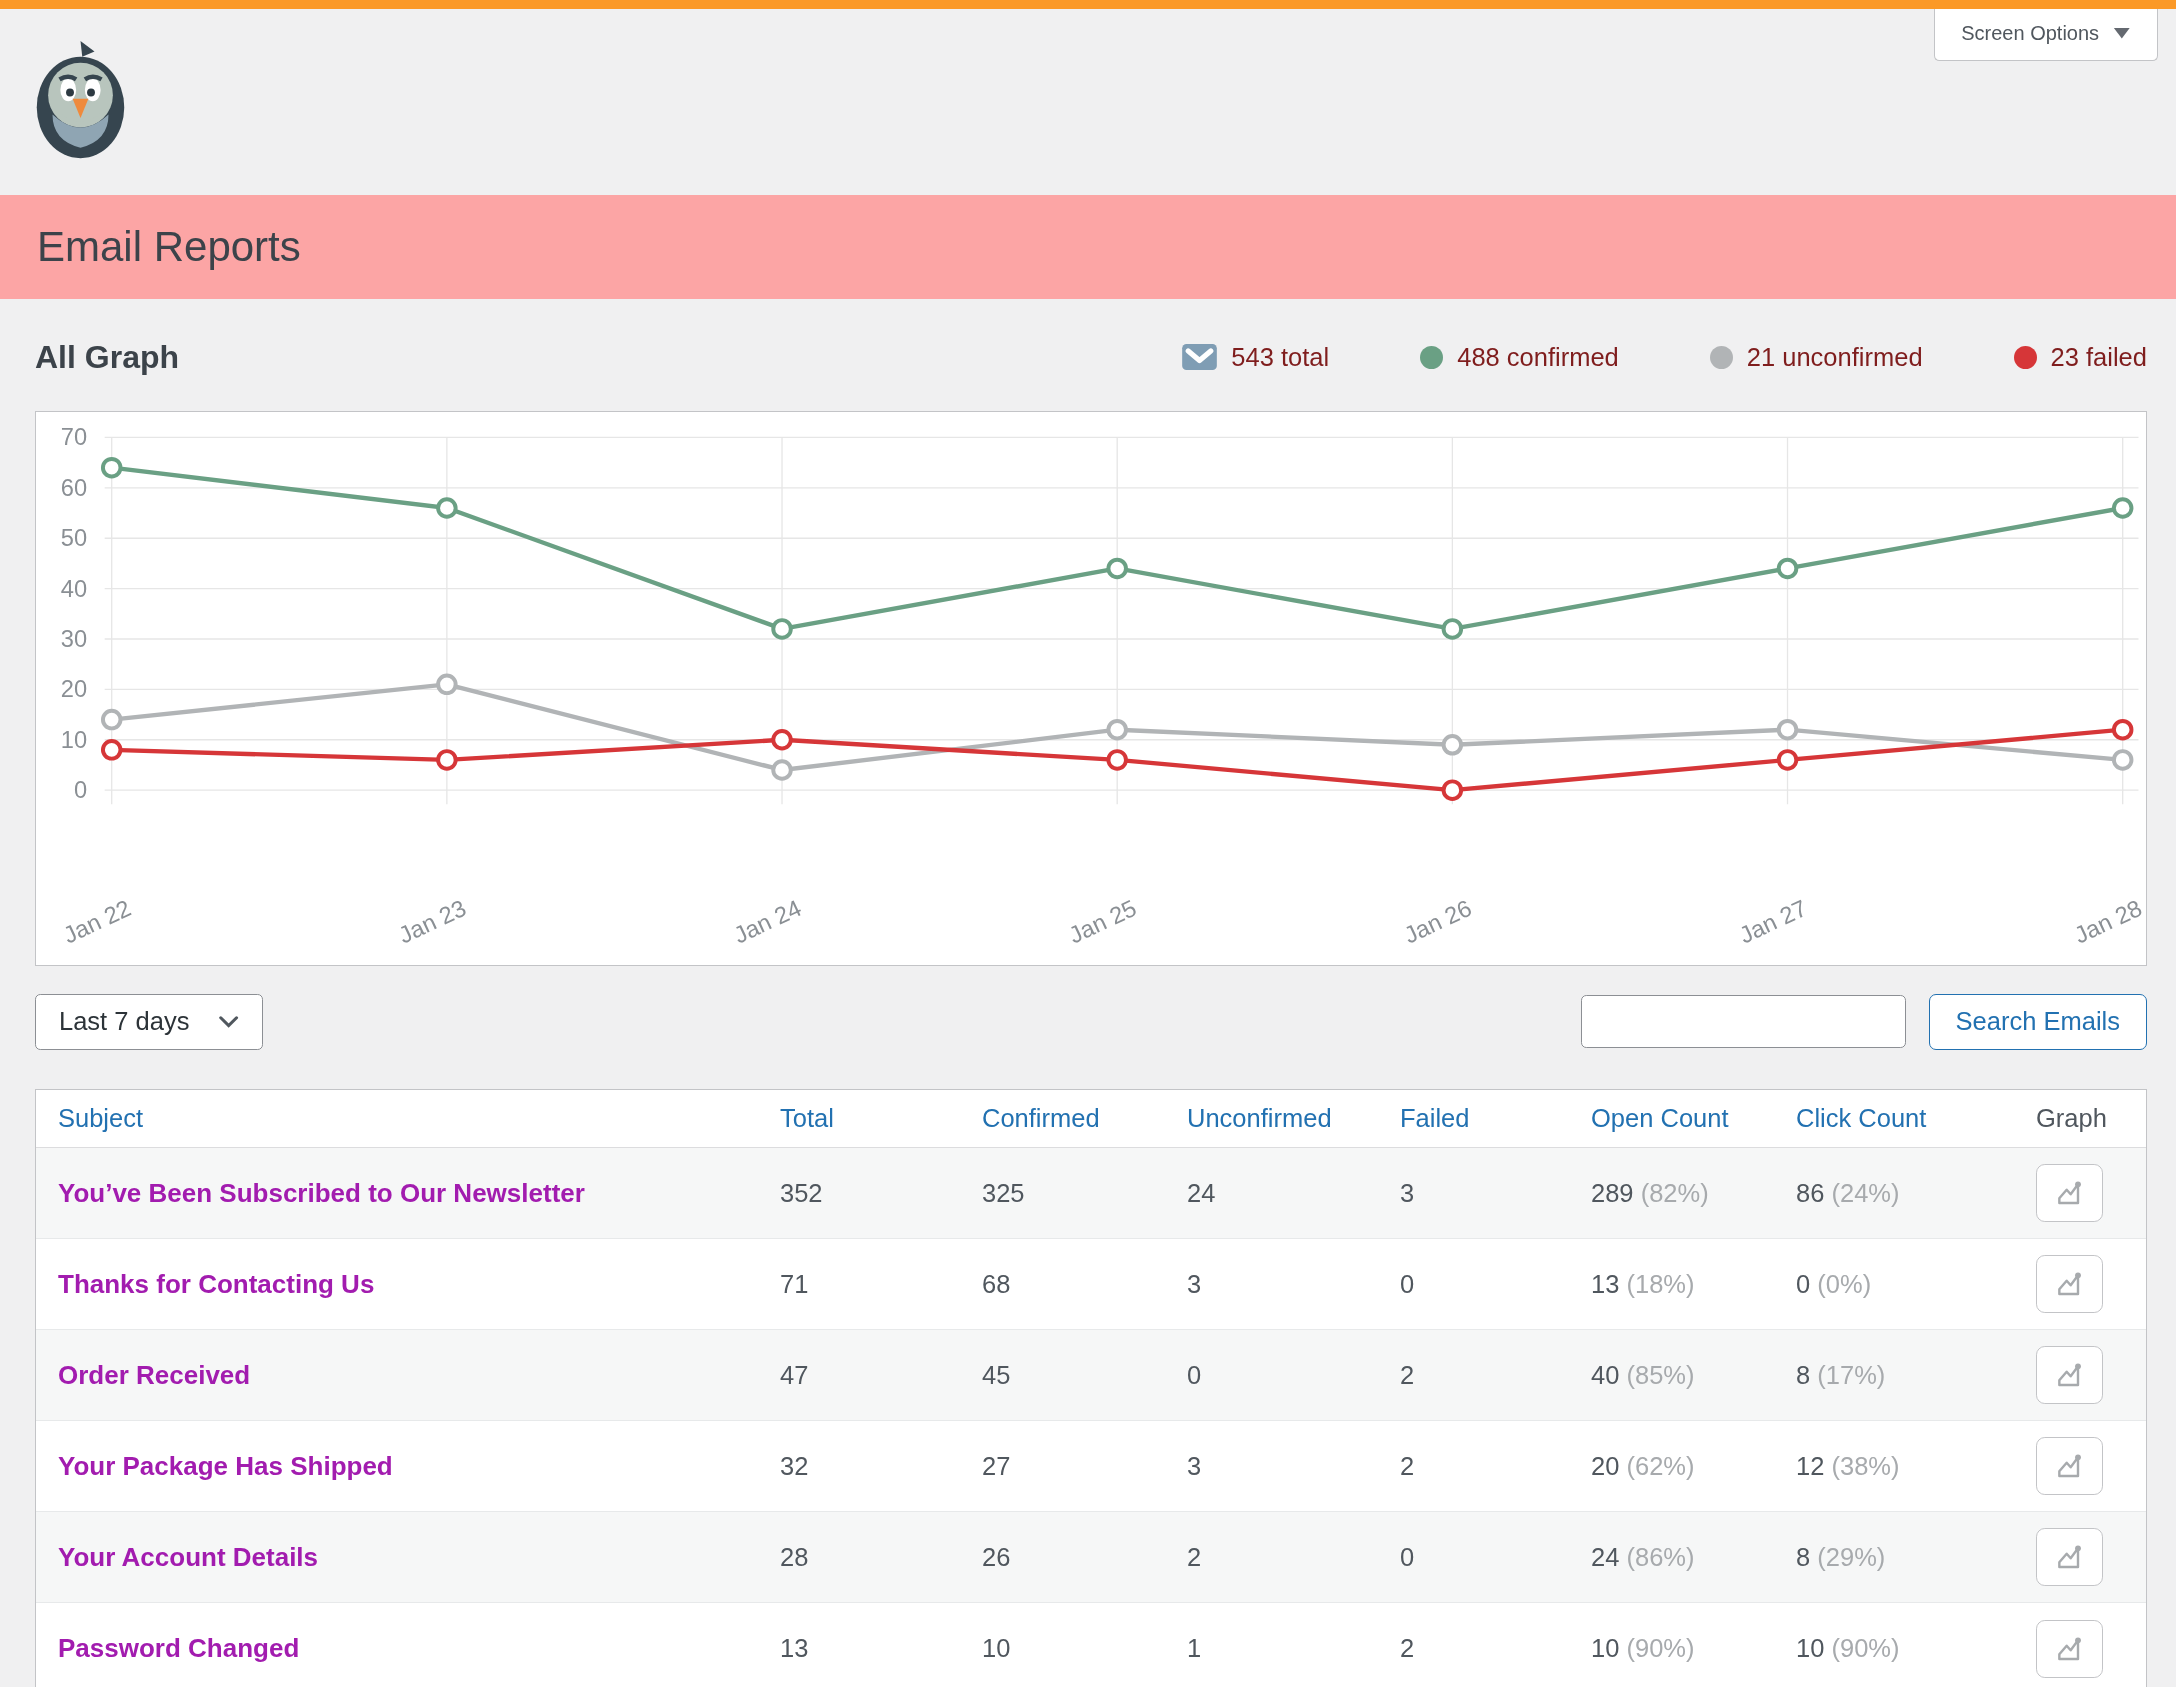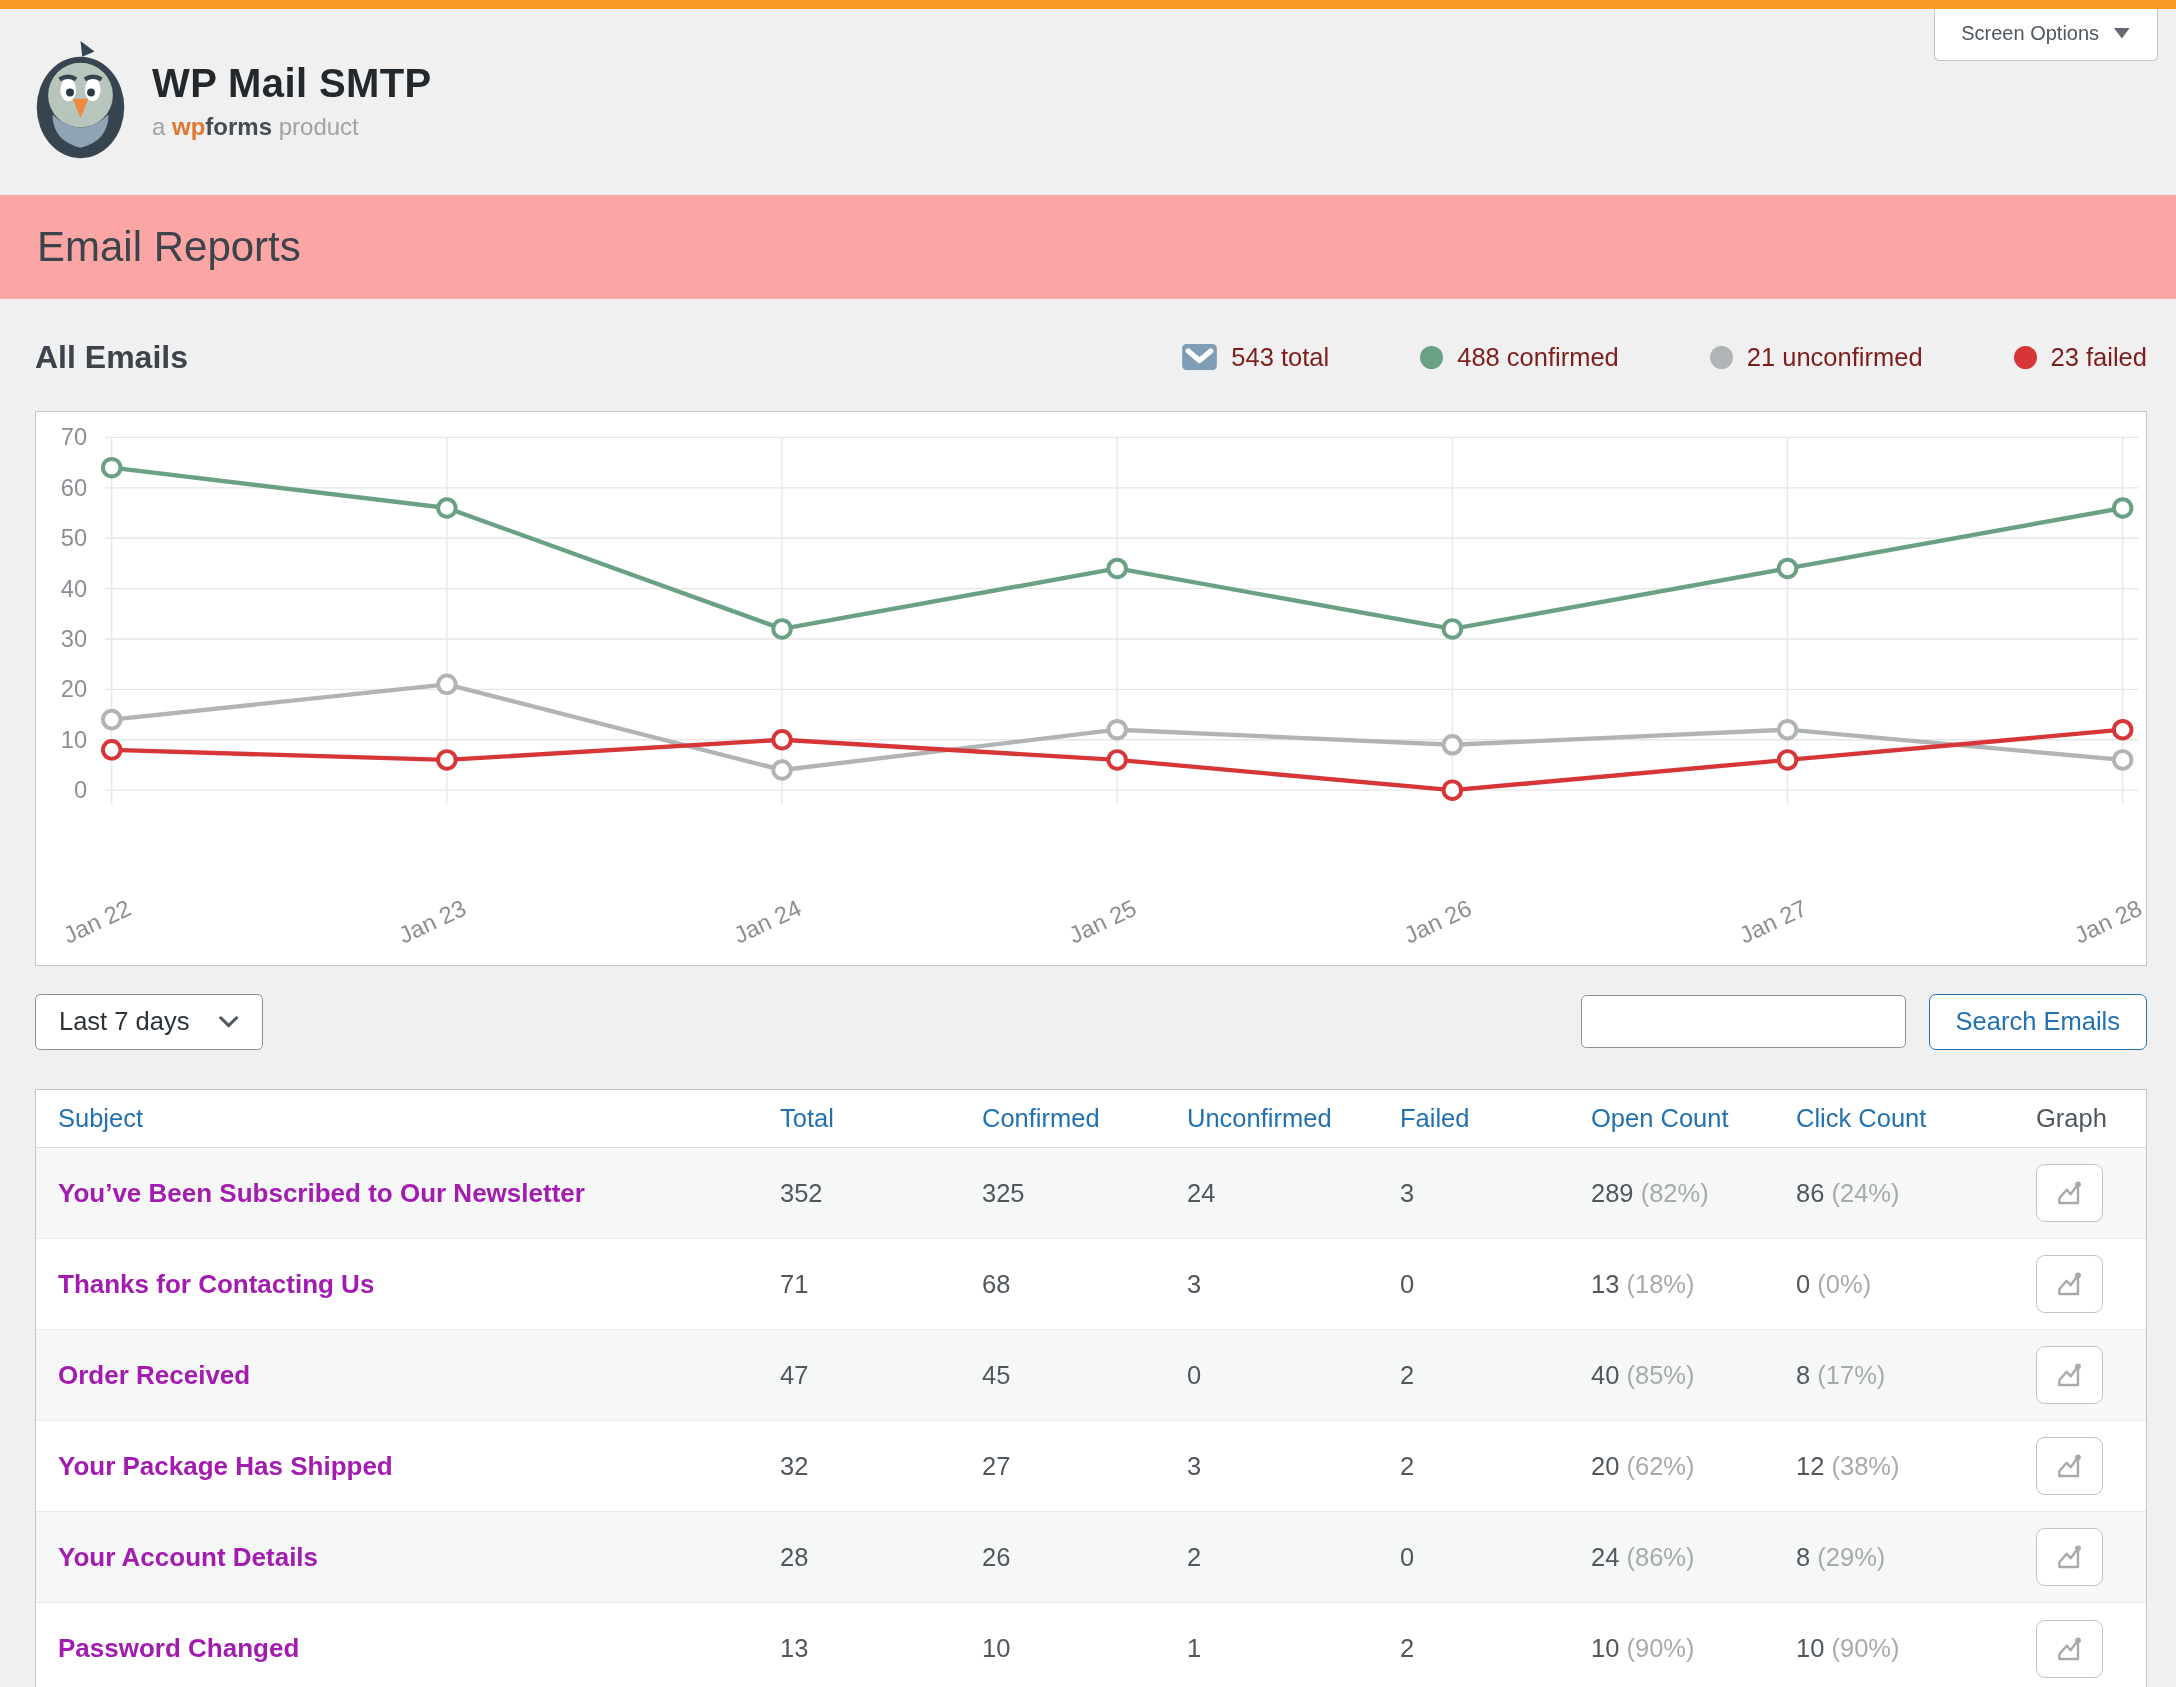--- a/index.html
+++ b/index.html
@@ -76,33 +76,29 @@
       <path d="M20 86 Q52 116 84 86 Q84 116 52 124 Q20 116 20 86 Z" fill="#8fa5b3"></path>
       <path d="M24 84 Q52 110 80 84" fill="none" stroke="#b8c5bd" stroke-width="5"></path>
       <ellipse cx="38" cy="58" rx="9" ry="13" fill="#fff"></ellipse>
       <ellipse cx="66" cy="58" rx="9" ry="13" fill="#fff"></ellipse>
       <circle cx="40" cy="61" r="4.5" fill="#2d3a42"></circle>
       <circle cx="64" cy="61" r="4.5" fill="#2d3a42"></circle>
       <path d="M28 46 Q38 40 47 46" fill="none" stroke="#36454f" stroke-width="5"></path>
       <path d="M57 46 Q66 40 76 46" fill="none" stroke="#36454f" stroke-width="5"></path>
       <path d="M43 68 L61 68 L52 90 Z" fill="#ef8a3c"></path>
     </svg>
-    <div class="titles">
-      <h1>WP Mail SMTP</h1>
-      <div class="tagline"><span>a</span> <span class="wp">wp</span><span class="forms">forms</span> <span>product</span></div>
-    </div>
   </div>
 
   <div class="title-band">
     <h1>Email Reports</h1>
   </div>
 
   <div class="content">
     <div class="section-head">
-      <h2>All Emails</h2>
+      <h2>All Graph</h2>
       <div class="legend">
           <span class="legend-item">
             <svg width="35" height="26" viewBox="0 0 40 30">
               <rect width="40" height="30" rx="5" fill="#7f9db4"></rect>
               <path d="M7 8 L20 19 L33 8" fill="none" stroke="#fff" stroke-width="6" stroke-linecap="round" stroke-linejoin="round"></path>
             </svg>
             <span>543 total</span>
           </span>
           <span class="legend-item">
             <span class="dot" style="background:#6aa084"></span>

